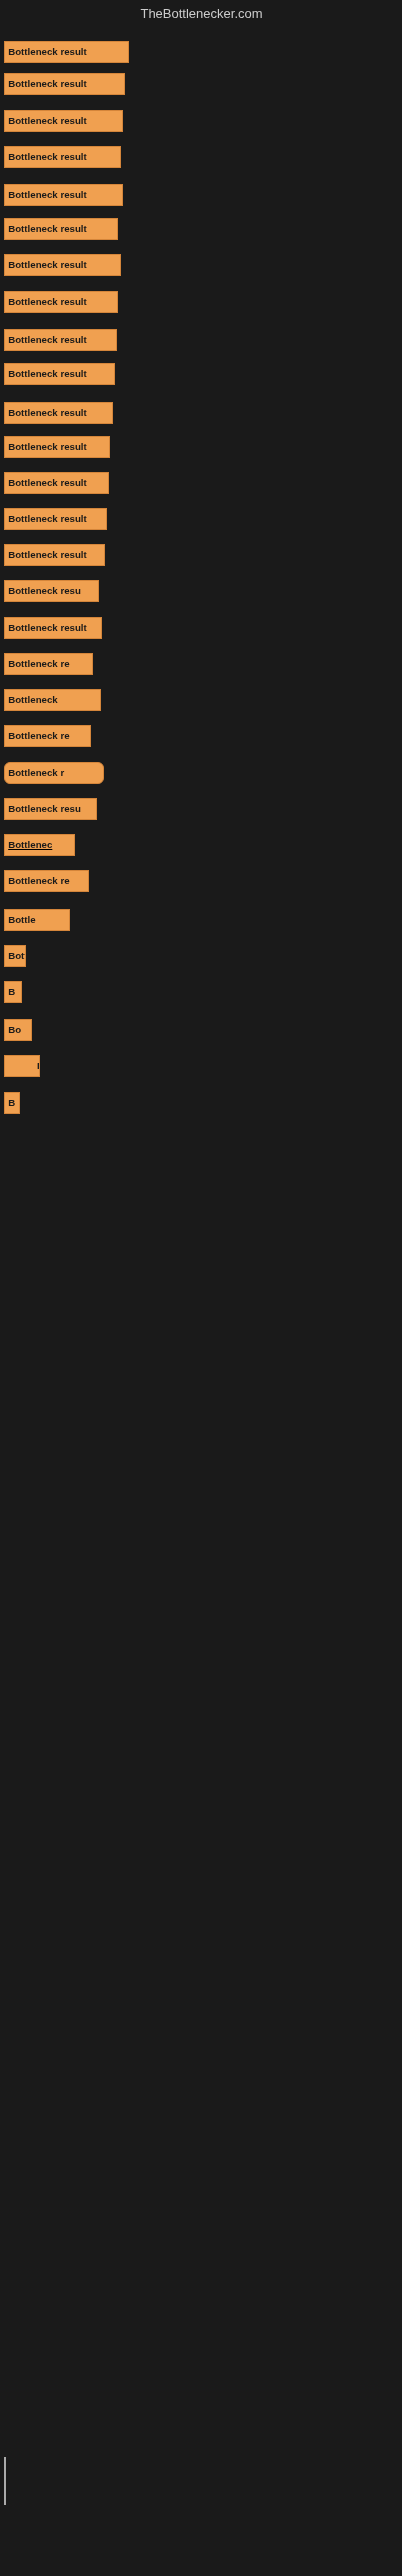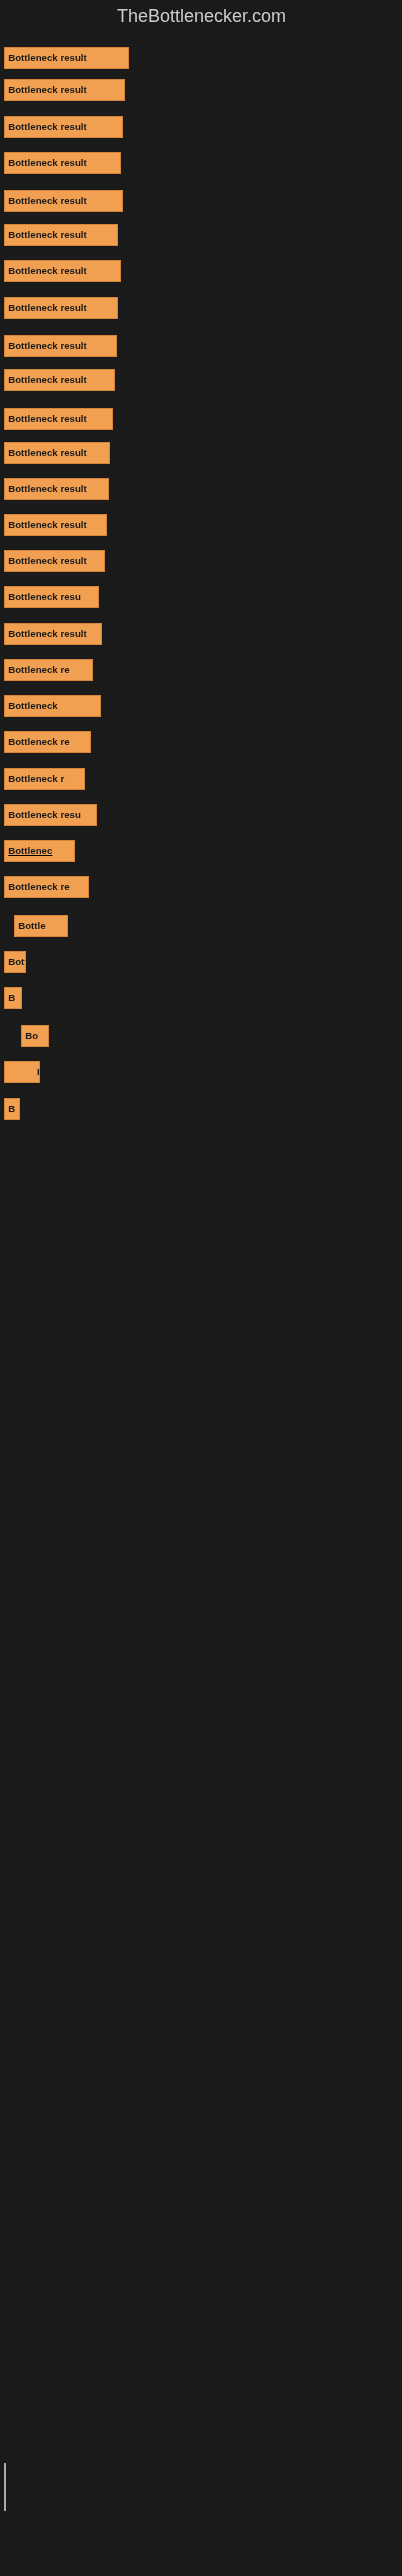--- a/index.html
+++ b/index.html
@@ -10,21 +10,21 @@
     body {
       width: 403px;
       min-height: 2576px;
       background-color: #1a1a1a;
       font-family: Arial, sans-serif;
       position: relative;
     }
     .site-title {
       text-align: center;
       color: #cccccc;
-      font-size: 18px;
+      font-size: 13px;
       padding: 6.4px 0 3.2px 0;
       font-weight: normal;
     }
     .chart-area {
       position: relative;
       width: 403px;
       height: 2496px;
       overflow: hidden;
       text-align: right;
     }
@@ -113,42 +113,42 @@
     </div>
     <div class="bar-item" style="top: 628px; width: 89px;">
       <span class="bar-label">Bottleneck re</span>
     </div>
     <div class="bar-item" style="top: 664px; width: 97px;">
       <span class="bar-label">Bottleneck</span>
     </div>
     <div class="bar-item" style="top: 700px; width: 87px;">
       <span class="bar-label">Bottleneck re</span>
     </div>
-    <div class="bar-item" style="top: 737px; width: 81px;">
+    <div class="bar-item" style="top: 737px; width: 100px; border-radius: 6px;">
       <span class="bar-label">Bottleneck r</span>
     </div>
     <div class="bar-item" style="top: 773px; width: 93px;">
       <span class="bar-label">Bottleneck resu</span>
     </div>
     <div class="bar-item" style="top: 809px; width: 71px; text-decoration: underline;">
       <span class="bar-label">Bottlenec</span>
     </div>
     <div class="bar-item" style="top: 845px; width: 85px;">
       <span class="bar-label">Bottleneck re</span>
     </div>
-    <div class="bar-item" style="top: 884px; width: 54px; margin-left: 10px;">
+    <div class="bar-item" style="top: 884px; width: 66px;">
       <span class="bar-label">Bottle</span>
     </div>
     <div class="bar-item" style="top: 920px; width: 22px;">
       <span class="bar-label">Bott</span>
     </div>
     <div class="bar-item" style="top: 956px; width: 17.7px;">
       <span class="bar-label">B</span>
     </div>
-    <div class="bar-item" style="top: 994px; width: 28px; margin-left: 17px;">
+    <div class="bar-item" style="top: 994px; width: 28px;">
       <span class="bar-label">Bo</span>
     </div>
     <div class="bar-item" style="top: 1030px; width: 36px; padding-left: 32px;">
       <span class="bar-label">Bottler</span>
     </div>
     <div class="bar-item" style="top: 1067px; width: 16px;">
       <span class="bar-label">B</span>
     </div>
     <div class="axis-line"></div>
   </div>

